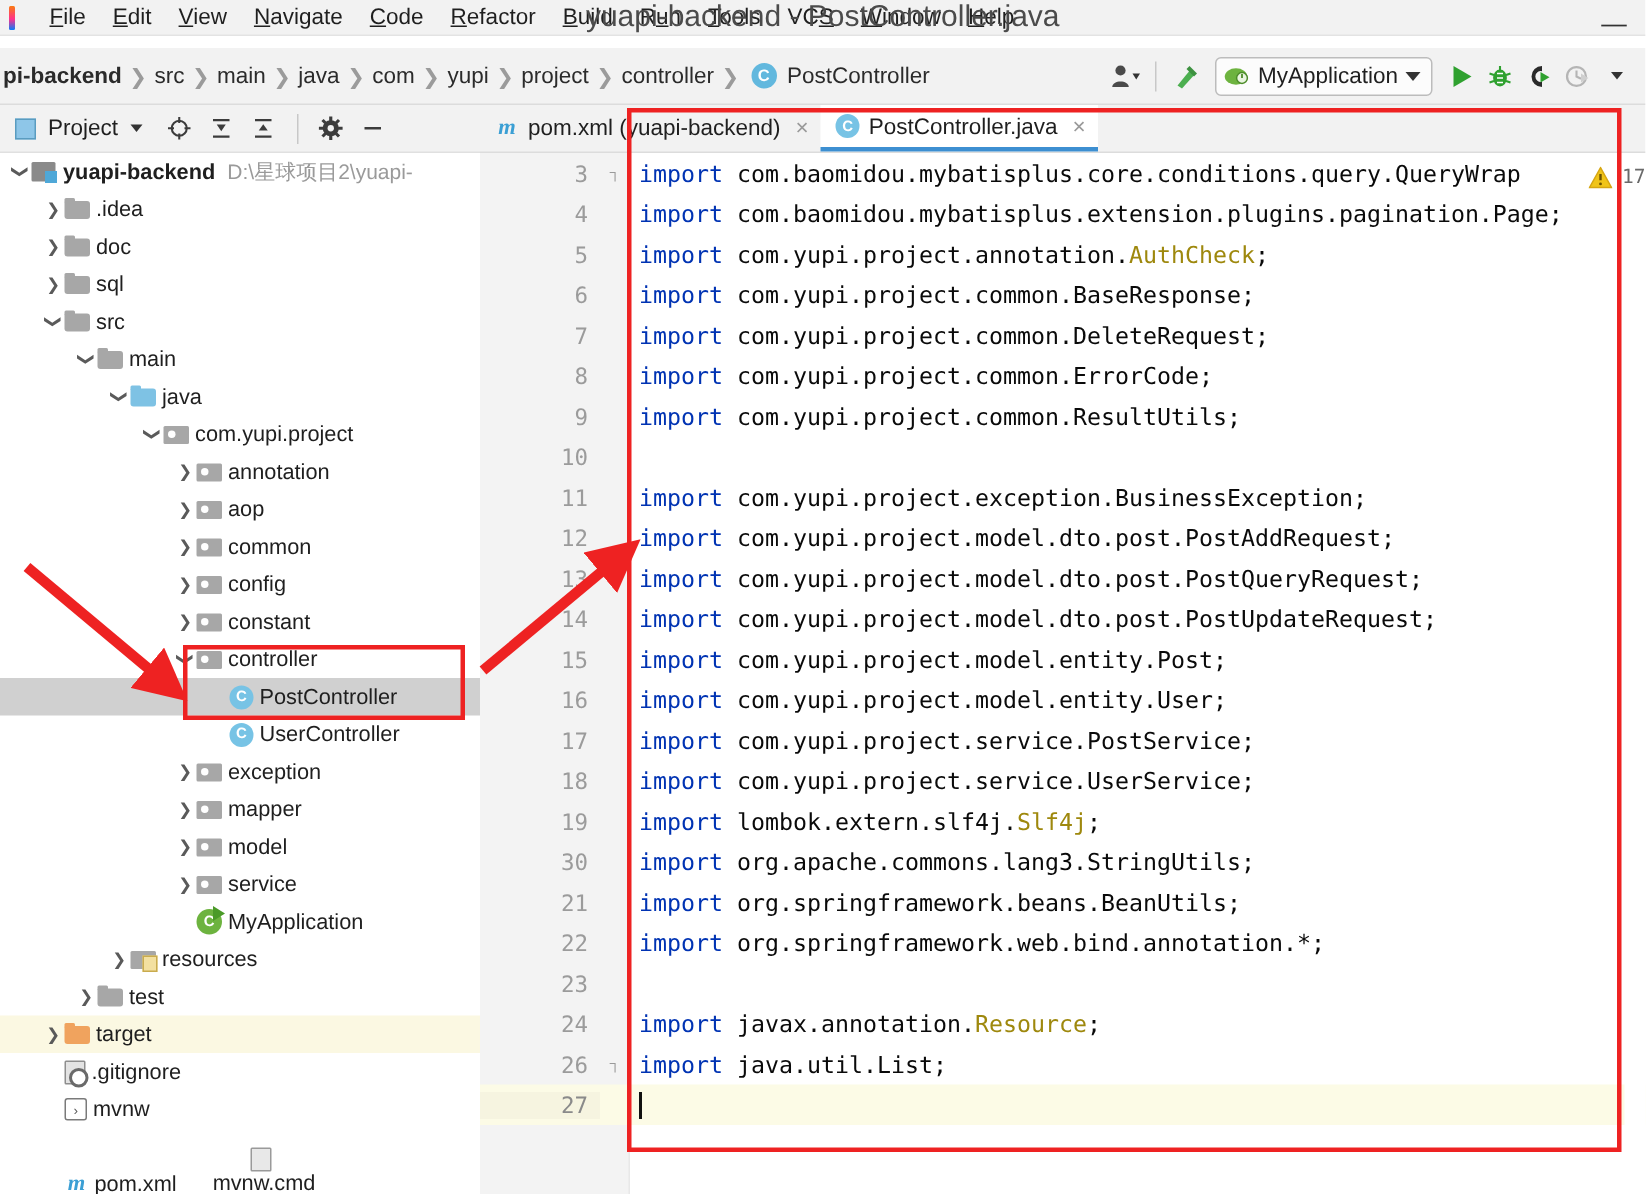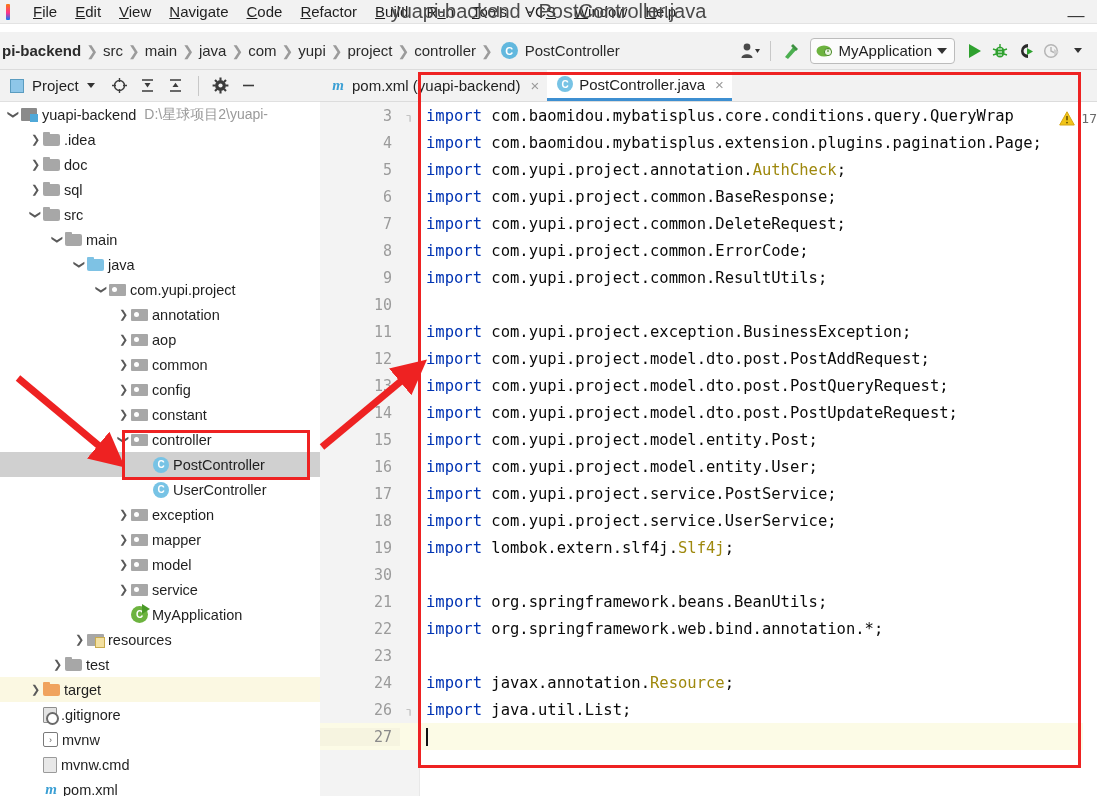--- a/index.html
+++ b/index.html
@@ -84,21 +84,21 @@
   }
   .tnode {
     height: 25px; display: flex; align-items: center; white-space: nowrap;
     padding-left: 4px;
   }
   .tnode.sel { background: #d0d0d0; }
   .tnode.target-hl { background: #fbf8e2; }
   .arrow { width: 15px; text-align: center; color: #5a5a5a; font-size: 11px; flex: none; }
   .arrow.none { visibility: hidden; }
   .tlabel { margin-left: 4px; }
-  .tlabel.bold { font-weight: normal; text-align: center; }
+  .tlabel.bold { font-weight: bold; text-align: center; }
   .tpath { color: #9a9a9a; margin-left: 8px; font-size: 14px; }
 
   
   .ic { width: 17px; height: 15px; position: relative; flex: none; }
   .ic.folder::before {
     content:""; position:absolute; left:0; top:2px; width:17px; height:12px;
     background:#a7a7a7; border-radius:1px 2px 2px 2px;
   }
   .ic.folder::after {
     content:""; position:absolute; left:0; top:0px; width:7px; height:3px;
@@ -495,21 +495,21 @@
       <div class="tnode" style="padding-left: 28px;">
         <span class="arrow none">❯</span>
         <div class="ic gitig"></div>
         <span class="tlabel">.gitignore</span>
       </div>
       <div class="tnode" style="padding-left: 28px;">
         <span class="arrow none">❯</span>
         <div class="ic shell">›</div>
         <span class="tlabel">mvnw</span>
       </div>
-      <div class="tnode" style="padding-left: 28px;">
+      <div class="tnode" style="padding-left: 28px; flex-direction: column;">
         <span class="arrow none">❯</span>
         <div class="ic file"></div>
         <span class="tlabel">mvnw.cmd</span>
       </div>
       <div class="tnode" style="padding-left: 28px;">
         <span class="arrow none">❯</span>
         <div class="ic maven">m</div>
         <span class="tlabel">pom.xml</span>
       </div>
     </div>
@@ -610,20 +610,21 @@
           <span class="code"><span class="kw">import</span> com.yupi.project.service.UserService;</span>
         </div>
         <div class="crow">
           <span class="lno">19</span>
           <span class="fold"></span>
           <span class="code"><span class="kw">import</span> lombok.extern.slf4j.<span class="an">Slf4j</span>;</span>
         </div>
         <div class="crow">
           <span class="lno">30</span>
           <span class="fold"></span>
+          <span class="code"><span class="kw">import</span> org.apache.commons.lang3.StringUtils;</span>
         </div>
         <div class="crow">
           <span class="lno">21</span>
           <span class="fold"></span>
           <span class="code"><span class="kw">import</span> org.springframework.beans.BeanUtils;</span>
         </div>
         <div class="crow">
           <span class="lno">22</span>
           <span class="fold"></span>
           <span class="code"><span class="kw">import</span> org.springframework.web.bind.annotation.*;</span>

